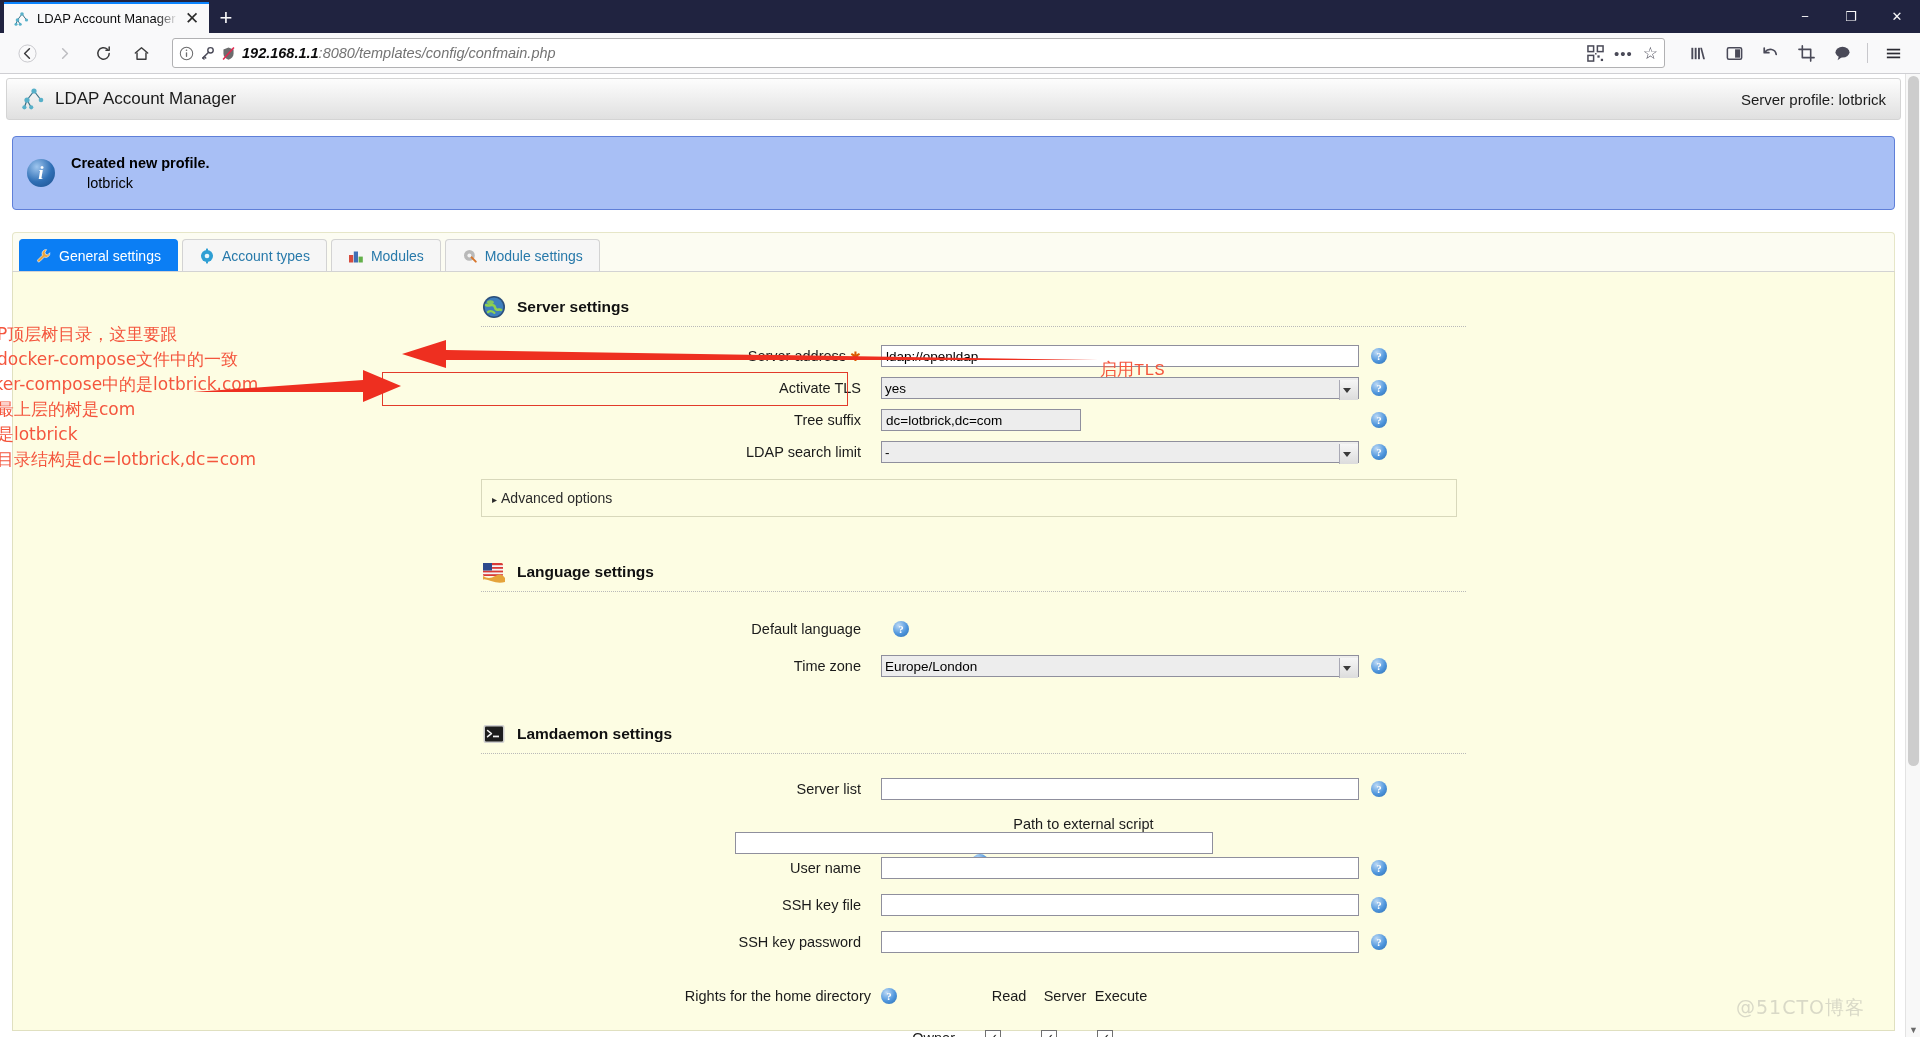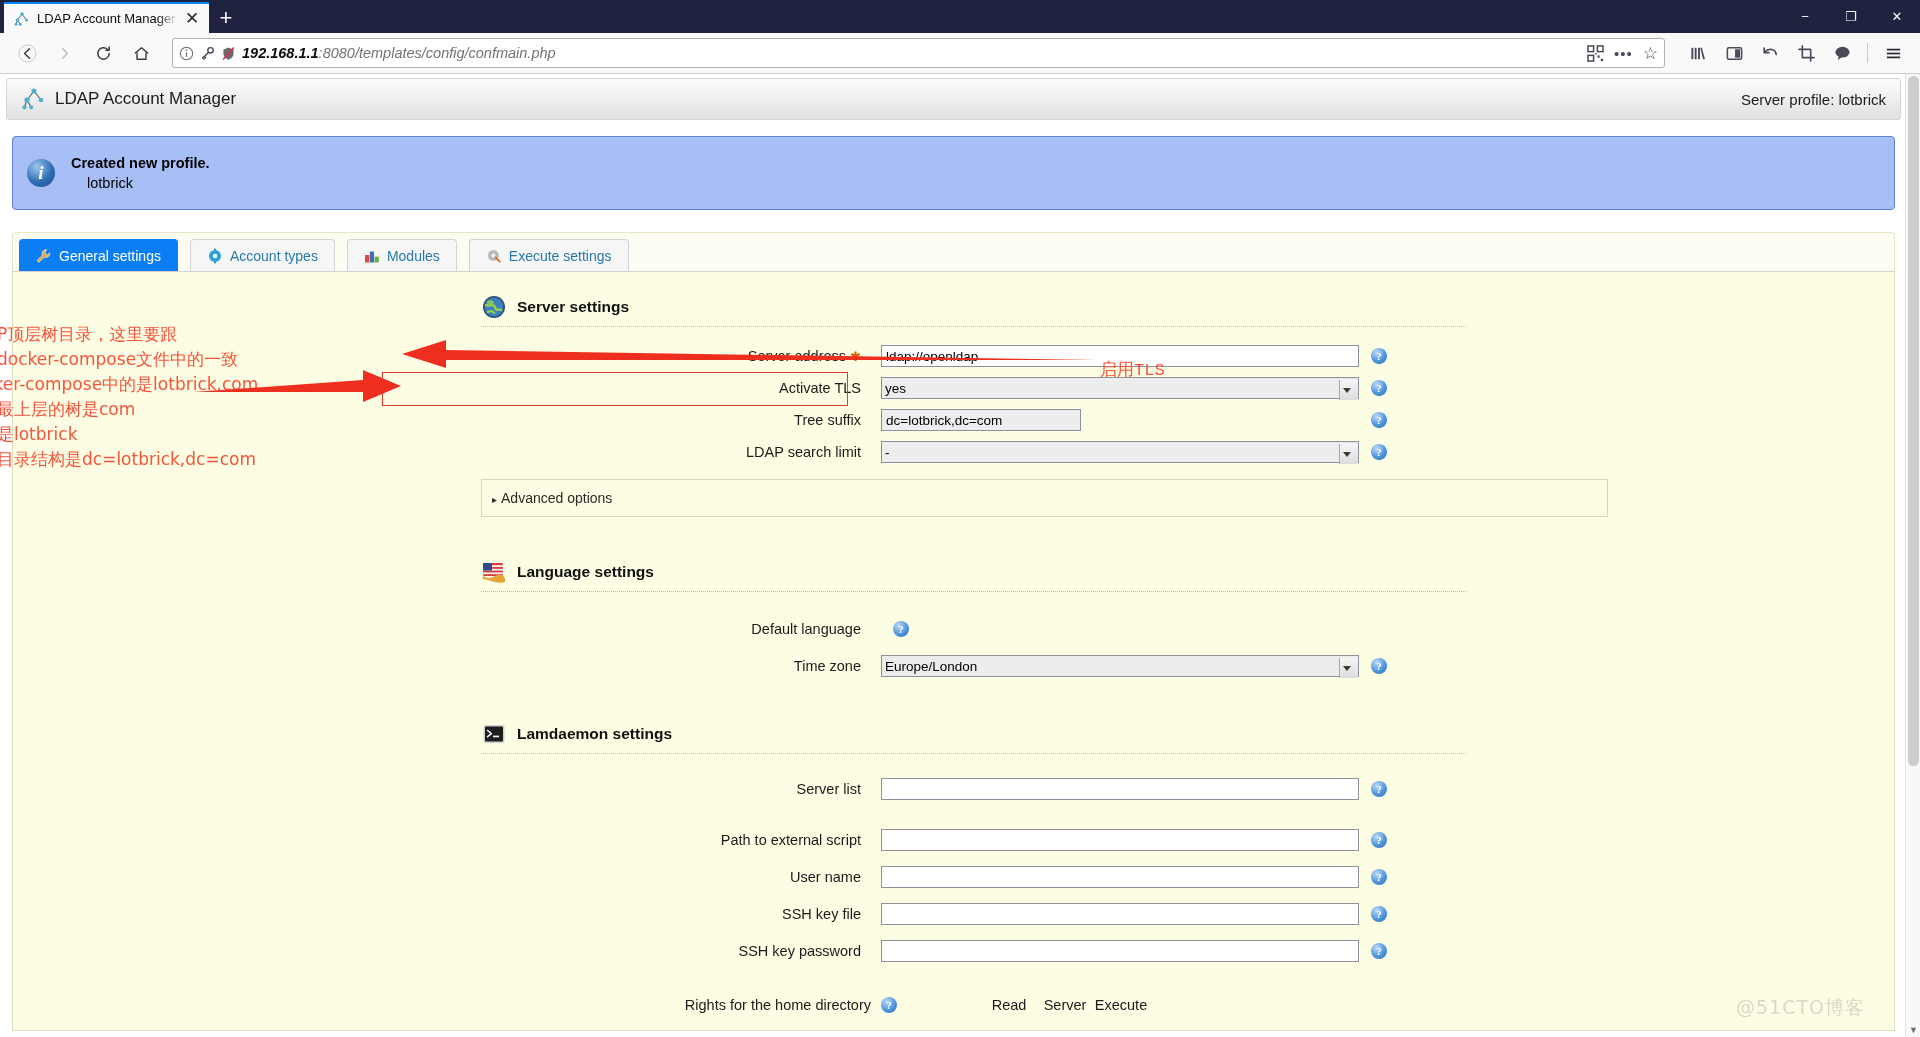--- a/index.html
+++ b/index.html
@@ -97,21 +97,21 @@
     background: radial-gradient(circle at 35% 28%, #9fc6ef 0%, #2f6fb5 55%, #1c4f8c 100%);
     color: #fff; font-size: 19px; font-weight: bold; font-style: italic;
     display: flex; align-items: center; justify-content: center;
     font-family: "Liberation Serif", serif;
   }
   .notice-text { display:flex; flex-direction: column; gap: 4px; }
   .notice-title { font-size: 14.5px; font-weight: bold; color: #000; }
   .notice-sub { font-size: 14.5px; color: #000; padding-left: 16px; }
 
   .tabsrow {
-    margin: 22px 12px 0 12px; display: flex; align-items: flex-end; gap: 12px;
+    margin: 22px 12px 0 12px; display: flex; align-items: flex-end; gap: 4px;
     padding: 6px 6px 0 6px; background:#fcfcf2; border:1px solid #e6e6c8;
     border-bottom: none; border-radius: 4px 4px 0 0;
   }
   .ui-tab {
     height: 32px; display: flex; align-items: center; gap: 7px;
     padding: 0 16px; font-size: 14px; color: #2779aa;
     background: #f6f6f6; border: 1px solid #d3d3d3; border-bottom: none;
     border-radius: 4px 4px 0 0; cursor: pointer;
   }
   .ui-tab.active { background: #0b7ef4; color: #fff; border-color: #0b7ef4; }
@@ -162,21 +162,21 @@
   }
   .help {
     width: 16px; height: 16px; border-radius: 50%; margin-left: 12px;
     background: radial-gradient(circle at 35% 28%, #bcd9f5 0%, #4f96dd 55%, #2b6cae 100%);
     color: #fff; font-size: 11px; font-weight: bold;
     display: flex; align-items: center; justify-content: center; flex: 0 0 16px;
     font-family: "Liberation Serif", serif; cursor: pointer;
   }
 
   .advanced {
-    margin: 12px 0 0 0; width: 1127px; height: 38px;
+    margin: 12px 0 0 0; width: 976px; height: 38px;
     border: 1px solid #d8d8bb; background: #fdfde3;
     display: flex; align-items: center; padding-left: 10px;
   }
   .adv-link { font-size: 14px; color: #2b2b2b; cursor: pointer; }
   .adv-link .caret { font-size: 10px; margin-right: 4px; }
 
   
   .ann { position: absolute; color: #f4553d; font-family: "Liberation Mono", monospace; }
   .ann-cn { font-family: "DejaVu Sans", sans-serif; }
   .redbox { position: absolute; border: 1px solid #e23b2a; pointer-events: none; }
@@ -416,21 +416,21 @@
         <span>Modules</span>
       </div>
       <div class="ui-tab">
         <span class="tab-ico">
           <svg width="16" height="16" viewBox="0 0 16 16">
                 <circle cx="7.4" cy="7.4" r="5.4" fill="#b9b9b9"></circle>
                 <circle cx="7.4" cy="7.4" r="2" fill="#f4f4f4"></circle>
                 <path d="M9.6 9.4l4.2 4.2" stroke="#d8762c" stroke-width="2" stroke-linecap="round"></path>
               </svg>
         </span>
-        <span>Execute settings</span>
+        <span>Module settings</span>
       </div>
     </div>
 
     <div class="panel">
 
       <div class="section">
         <div class="sec-head">
           <span class="sec-ico">
             <svg width="26" height="26" viewBox="0 0 26 26">
               <circle cx="13" cy="13" r="11" fill="#2b4f7a"></circle>
@@ -540,21 +540,21 @@
           <span class="sec-title">Lamdaemon settings</span>
         </div>
         <div class="sec-rule"></div>
 
         <div style="margin-top:20px;">
           <div class="formrow" style="">
             <span class="flabel">Server list</span>
             <span class="fctl"><input class="txt" type="text" value="" style=""></span>
             <span class="help">?</span>
           </div>
-          <div class="formrow" style="margin-top:21px;">
+          <div class="formrow" style="margin-top:12px;flex-direction:column;">
             <span class="flabel">Path to external script</span>
             <span class="fctl"><input class="txt" type="text" value="" style=""></span>
             <span class="help">?</span>
           </div>
           <div class="formrow" style="margin-top:7px;">
             <span class="flabel">User name</span>
             <span class="fctl"><input class="txt" type="text" value="" style=""></span>
             <span class="help">?</span>
           </div>
           <div class="formrow" style="margin-top:7px;">

